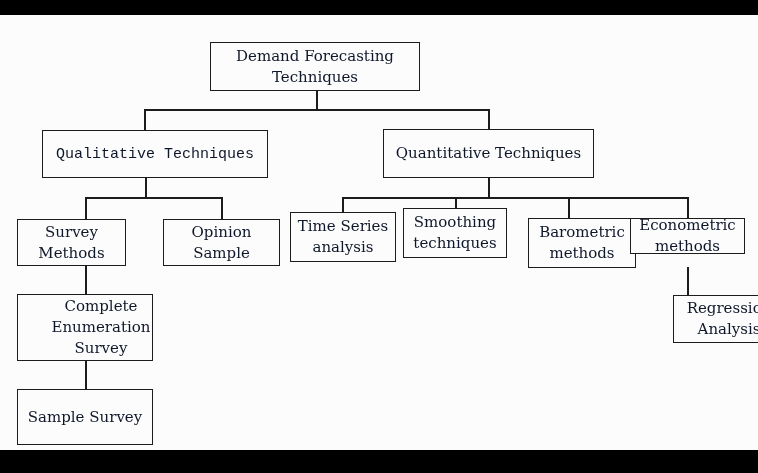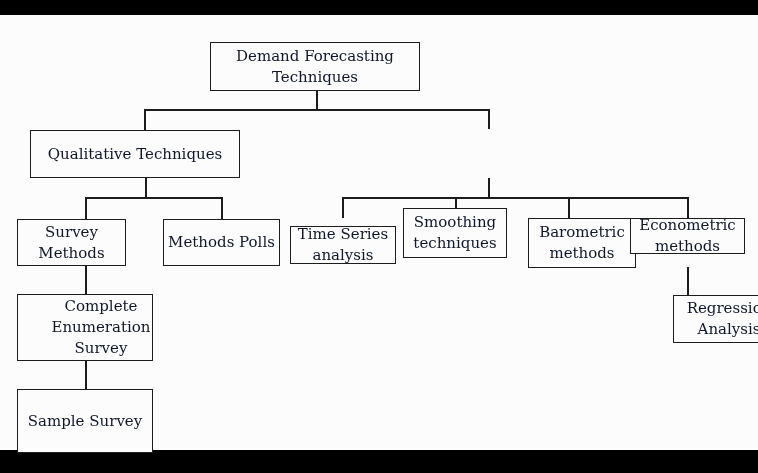--- a/index.html
+++ b/index.html
@@ -75,41 +75,42 @@
   <div class="line" style="left:568px; top:197px; width:1.5px; height:21px;"></div>
   <div class="line" style="left:687px; top:197px; width:1.5px; height:21px;"></div>
 
   <div class="line" style="left:85px;  top:265px; width:1.5px; height:29px;"></div>
   <div class="line" style="left:85px;  top:361px; width:1.5px; height:28px;"></div>
   <div class="line" style="left:687px; top:267px; width:1.5px; height:28px;"></div>
 
   <div class="node" style="left:210px; top:42px;  width:210px; height:49px;">Demand Forecasting
 Techniques</div>
 
-  <div class="node" style="left:30px;  top:130px; width:210px; height:48px;">Qualitative Techniques</div>
+  <div class="node" style="left:42px;  top:130px; width:226px; height:48px;font-family:Liberation Mono, monospace;">Qualitative Techniques</div>
 
+  <div class="node" style="left:383px; top:129px; width:211px; height:49px;">Quantitative Techniques</div>
 
   <div class="node" style="left:17px;  top:219px; width:109px; height:47px;">Survey Methods</div>
 
-  <div class="node" style="left:163px; top:219px; width:117px; height:47px;">Methods Polls</div>
+  <div class="node" style="left:163px; top:219px; width:117px; height:47px;">Opinion Sample</div>
 
-  <div class="node" style="left:290px; top:226px; width:106px; height:38px;">Time Series
+  <div class="node" style="left:290px; top:212px; width:106px; height:50px;">Time Series
 analysis</div>
 
   <div class="node" style="left:403px; top:208px; width:104px; height:50px;">Smoothing
 techniques</div>
 
   <div class="node" style="left:515px; top:218px; width:108px; height:50px;margin-left:13px;">Barometric
 methods</div>
 
   <div class="node" style="left:630px; top:218px; width:115px; height:36px;">Econometric
 methods</div>
 
   <div class="node" style="left:17px;  top:294px; width:136px; height:67px;padding-left:32px;">Complete
 Enumeration
 Survey</div>
 
-  <div class="node" style="left:17px;  top:389px; width:136px; height:64px;">Sample Survey</div>
+  <div class="node" style="left:17px;  top:389px; width:136px; height:56px;">Sample Survey</div>
 
   <div class="node" style="left:629px; top:295px; width:112px; height:48px;margin-left:44px;">Regression
 Analysis</div>
 
 </div>
 
 </body></html>

